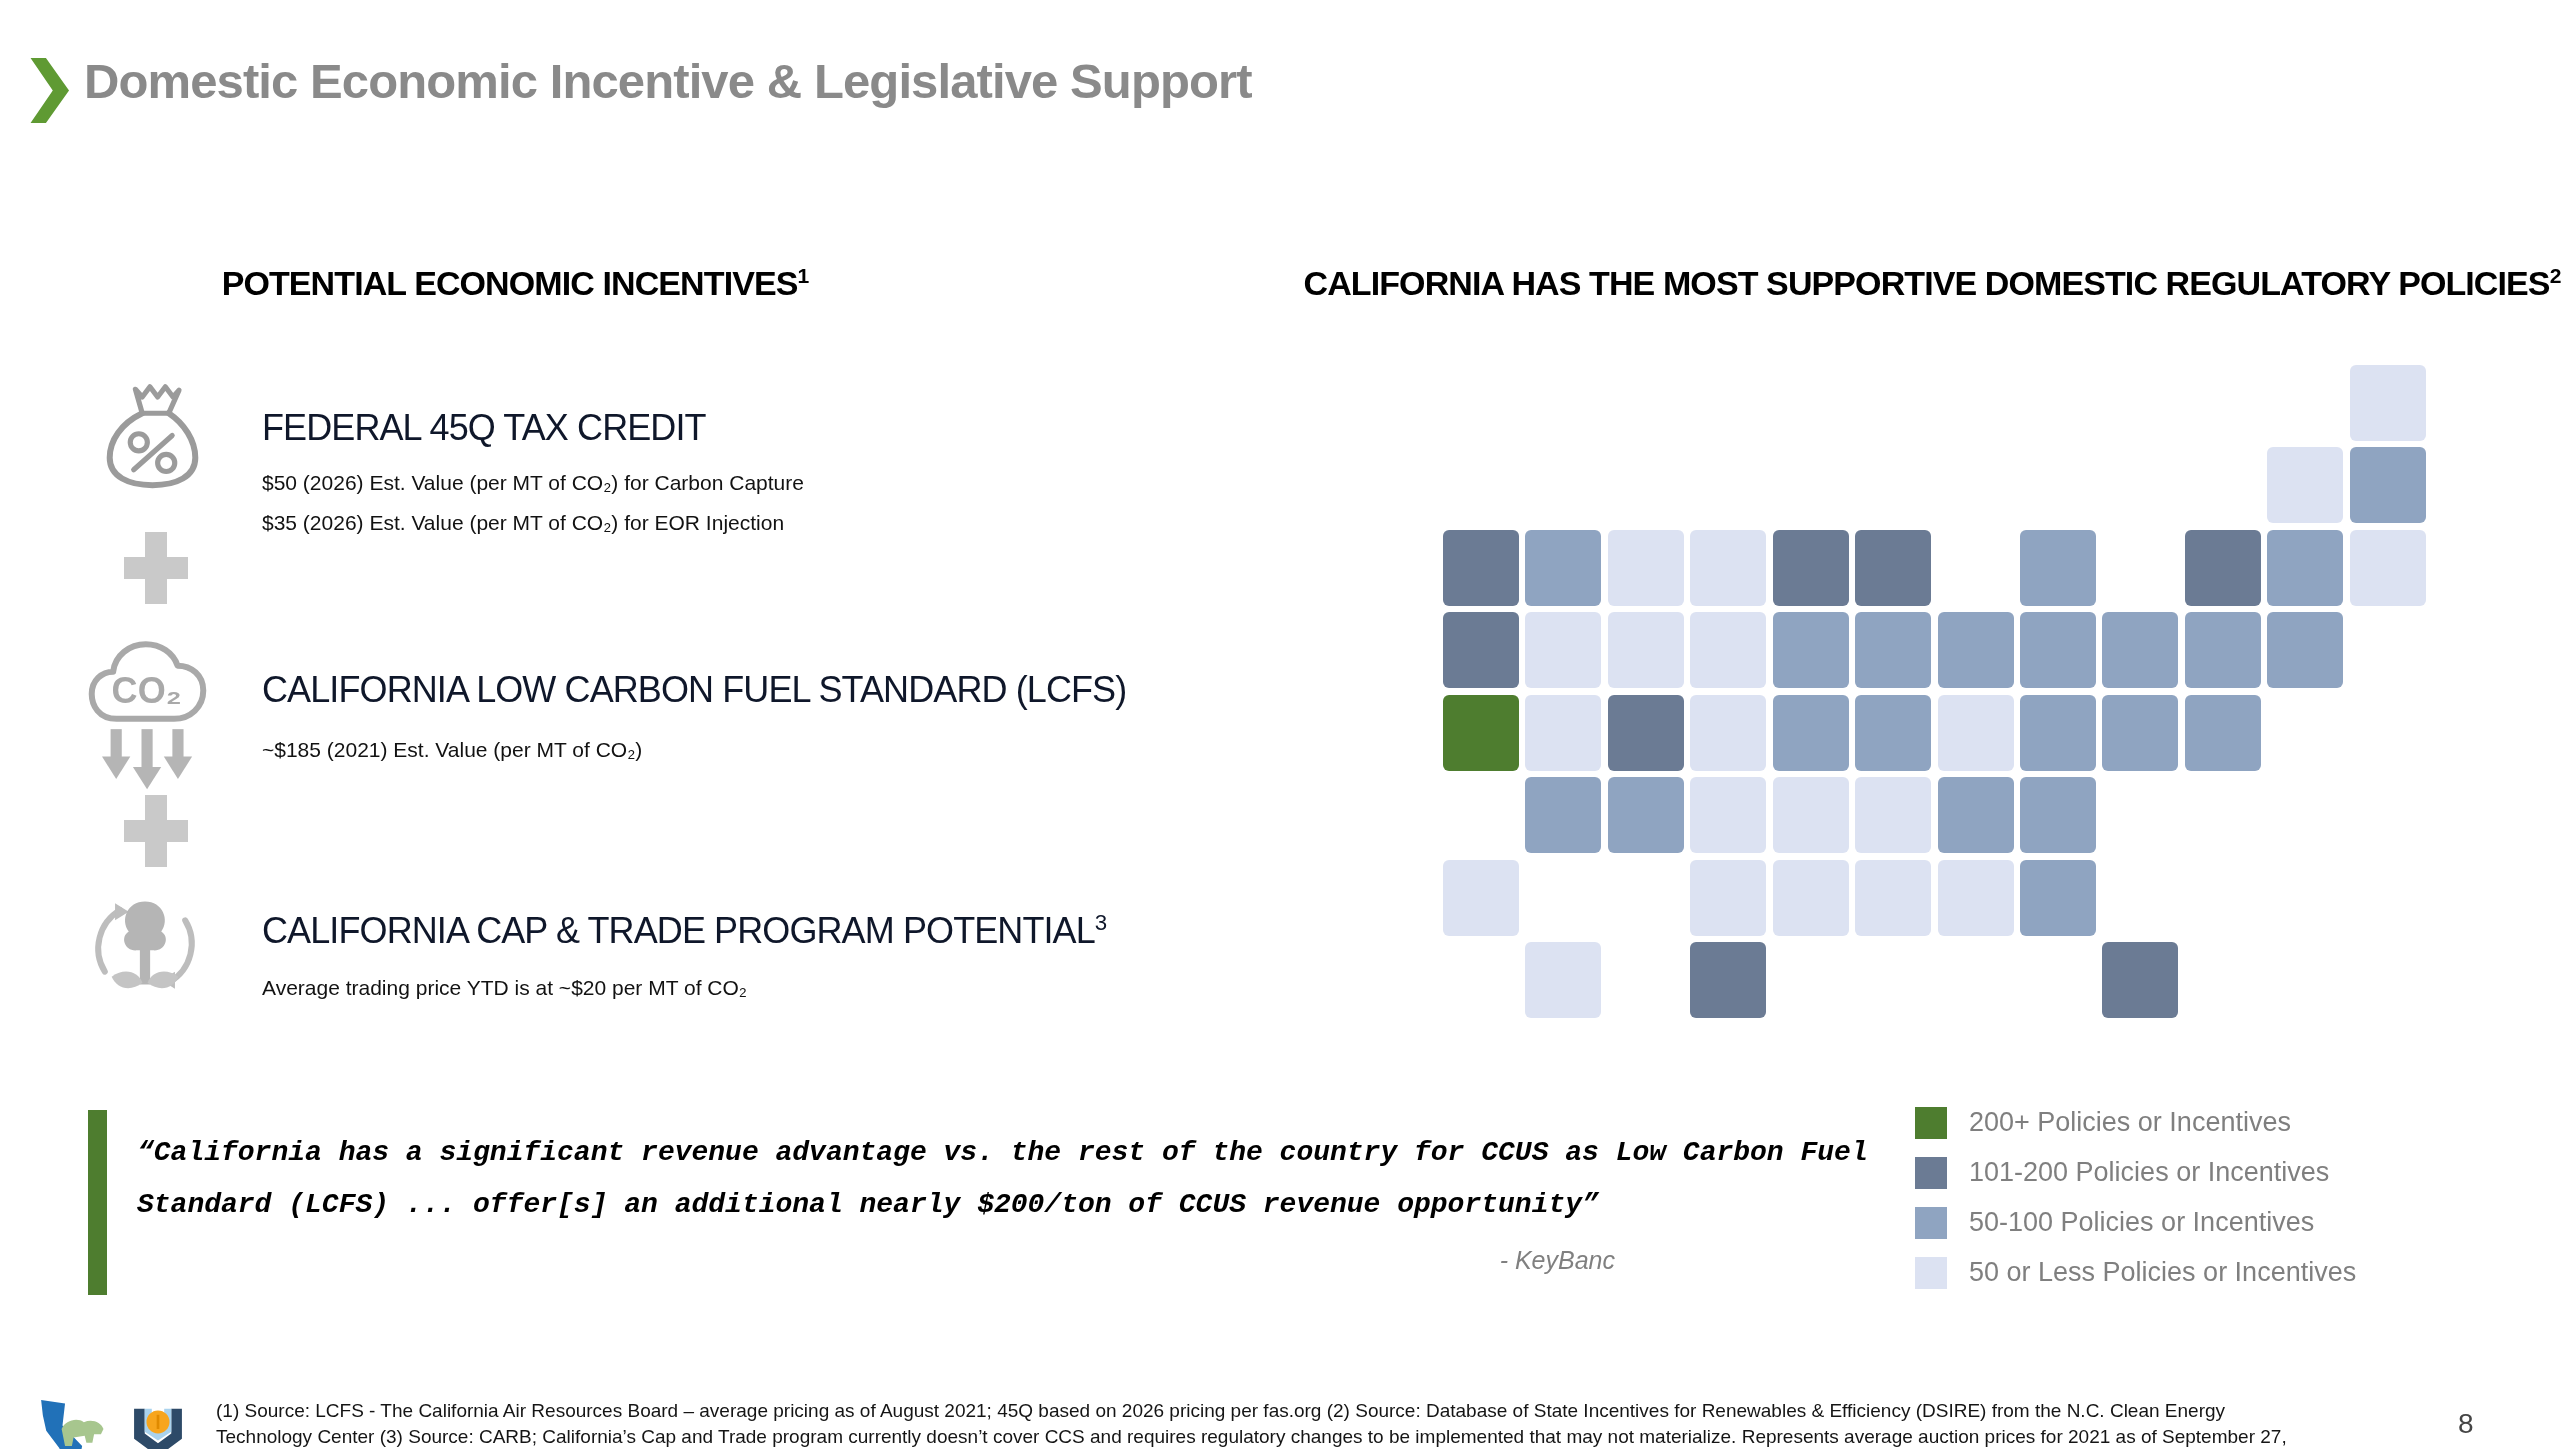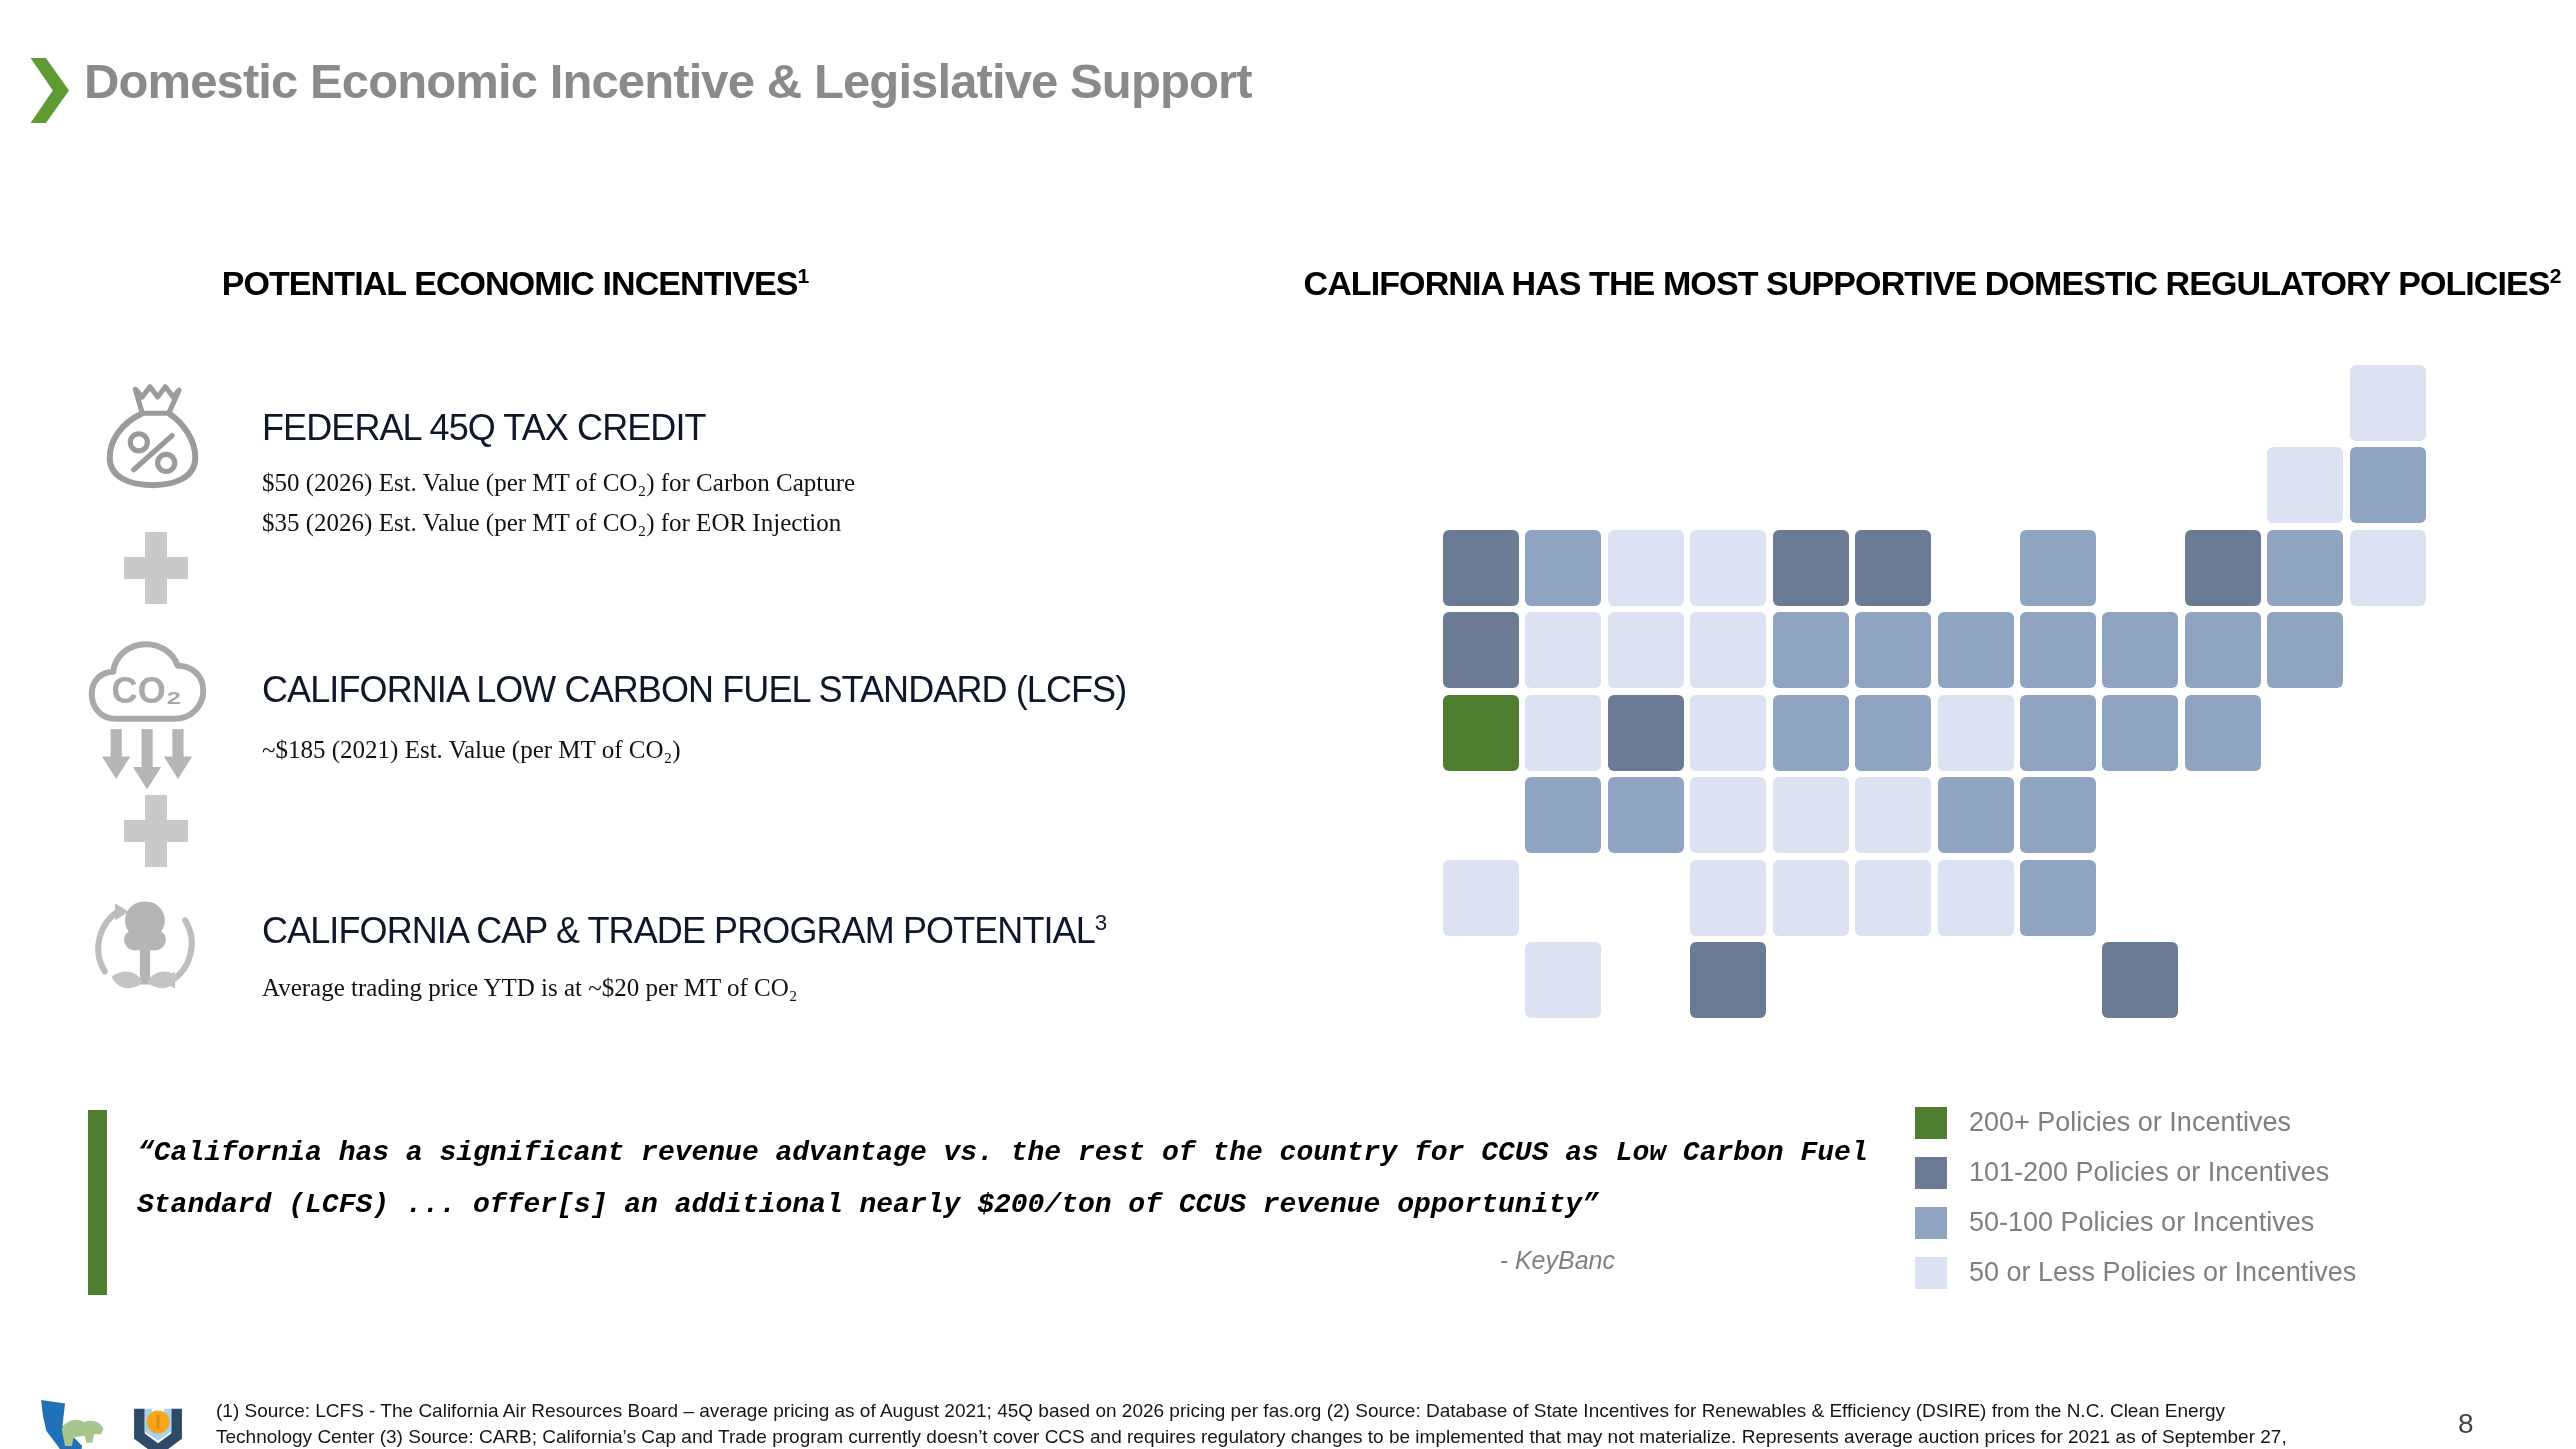--- a/index.html
+++ b/index.html
@@ -9,21 +9,21 @@
   .slide-title{position:absolute;left:84px;top:19px;font-size:49px;font-weight:bold;
                color:#8a8a8a;letter-spacing:-0.9px;white-space:nowrap;}
   .col-heading{position:absolute;font-size:34px;font-weight:bold;color:#000;
                letter-spacing:-0.9px;text-align:center;white-space:nowrap;}
   .left-heading{left:120px;top:230px;width:790px;}
   .right-heading{left:1288px;top:230px;width:1288px;}
   sup{font-size:62%;vertical-align:super;}
   .inc-icon{position:absolute;}
   .inc-title{position:absolute;font-size:36px;font-weight:normal;color:#0f172a;
              letter-spacing:-0.9px;white-space:nowrap;}
-  .inc-desc{position:absolute;font-size:25px;color:#121212;line-height:40px;white-space:nowrap;font-family:Liberation Serif, serif;}
+  .inc-desc{position:absolute;font-size:21px;color:#121212;line-height:40px;white-space:nowrap;}
   .plus-icon{position:absolute;width:64px;height:72px;}
   .plus-icon::before{content:"";position:absolute;left:0;top:25px;width:64px;height:22px;background:#c9c9c9;}
   .plus-icon::after{content:"";position:absolute;left:20.6px;top:0;width:22px;height:72px;background:#c9c9c9;}
   .quote-bar{position:absolute;left:88px;top:1076px;width:19px;height:185px;background:#4e7d2f;}
   .quote-line{position:absolute;left:137px;width:1460px;text-align:center;
               font-size:28px;font-weight:bold;font-style:italic;color:#000;white-space:nowrap;font-family:Liberation Mono, monospace;}
   .quote-attr{position:absolute;left:155px;top:1212px;width:1460px;text-align:right;
               font-size:25px;font-style:italic;color:#808080;}
   .us-map{position:absolute;left:1443px;top:331px;width:989px;height:659px;}
   .tile{position:absolute;width:76px;height:76px;border-radius:6px;}

